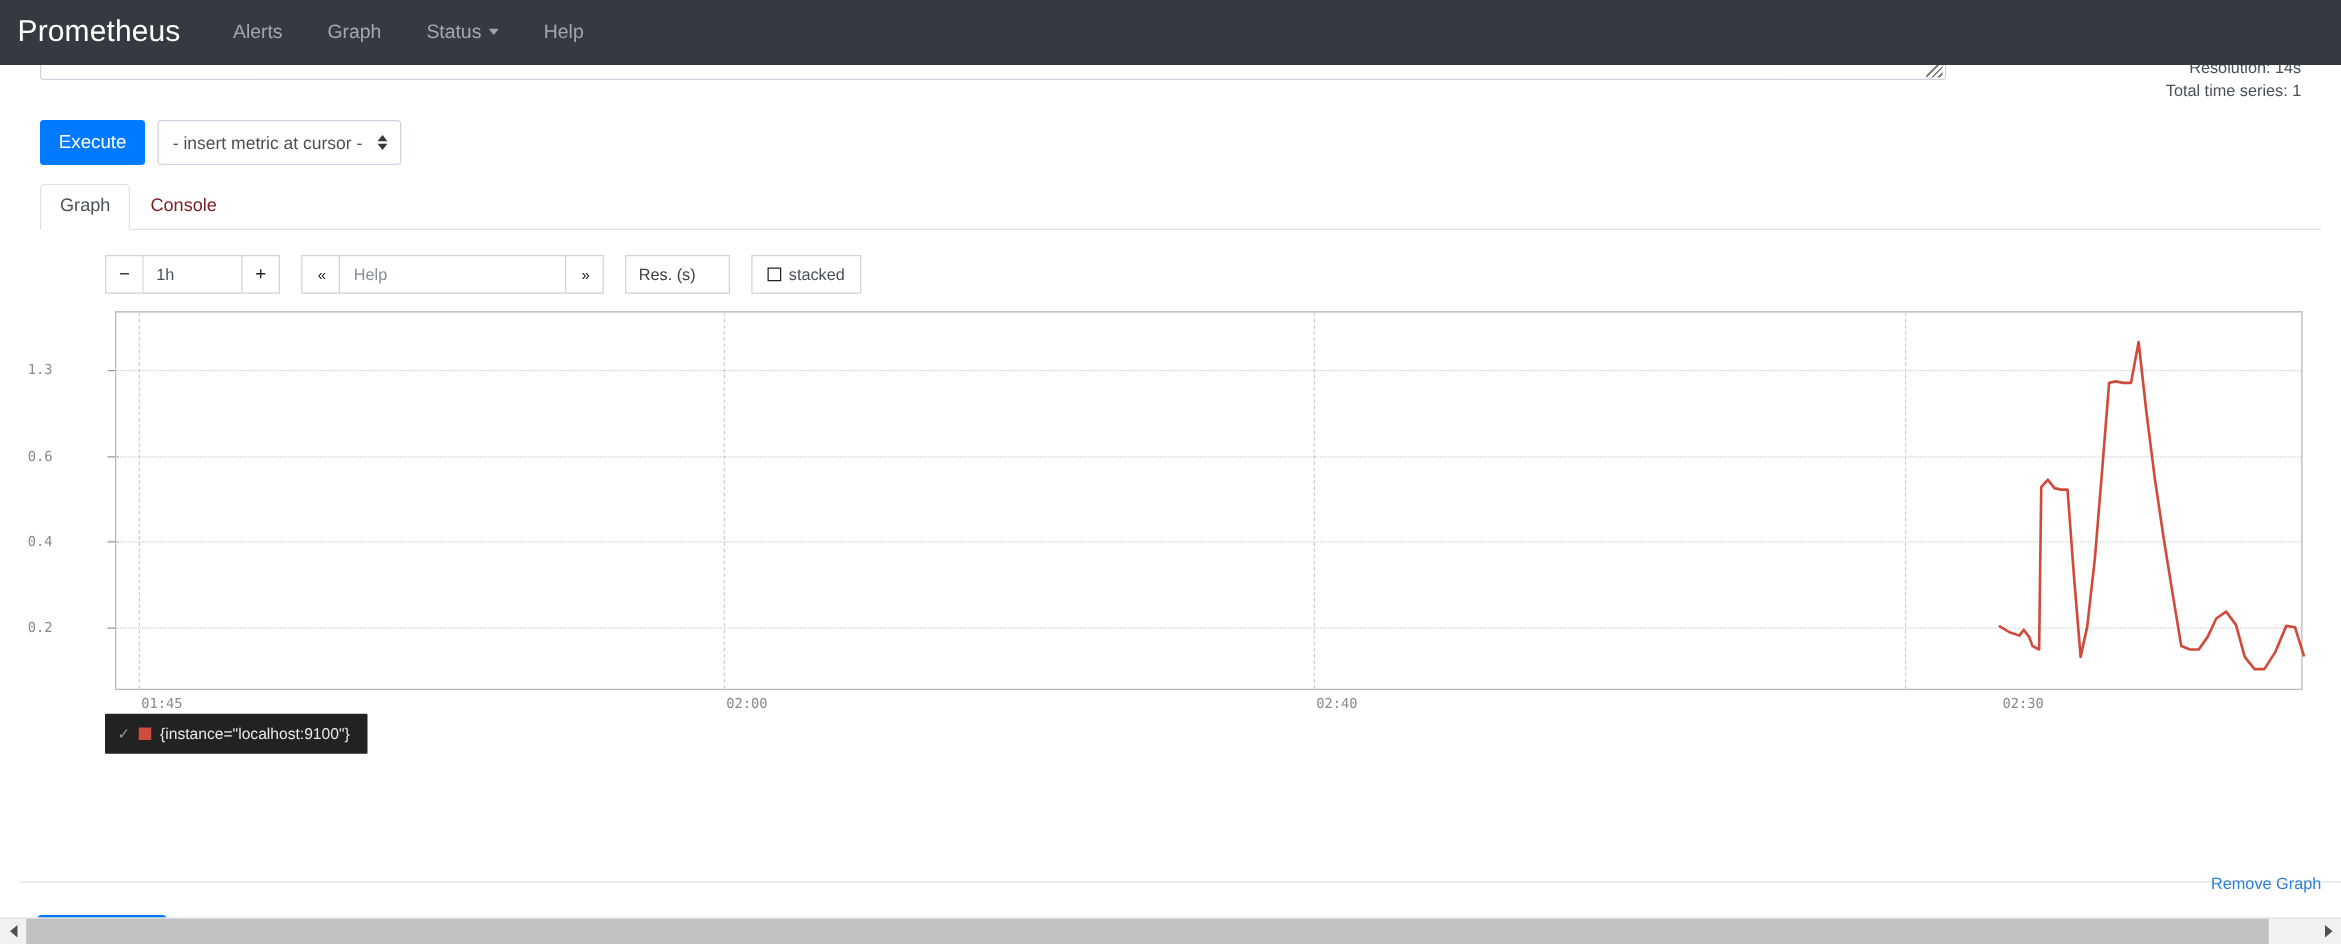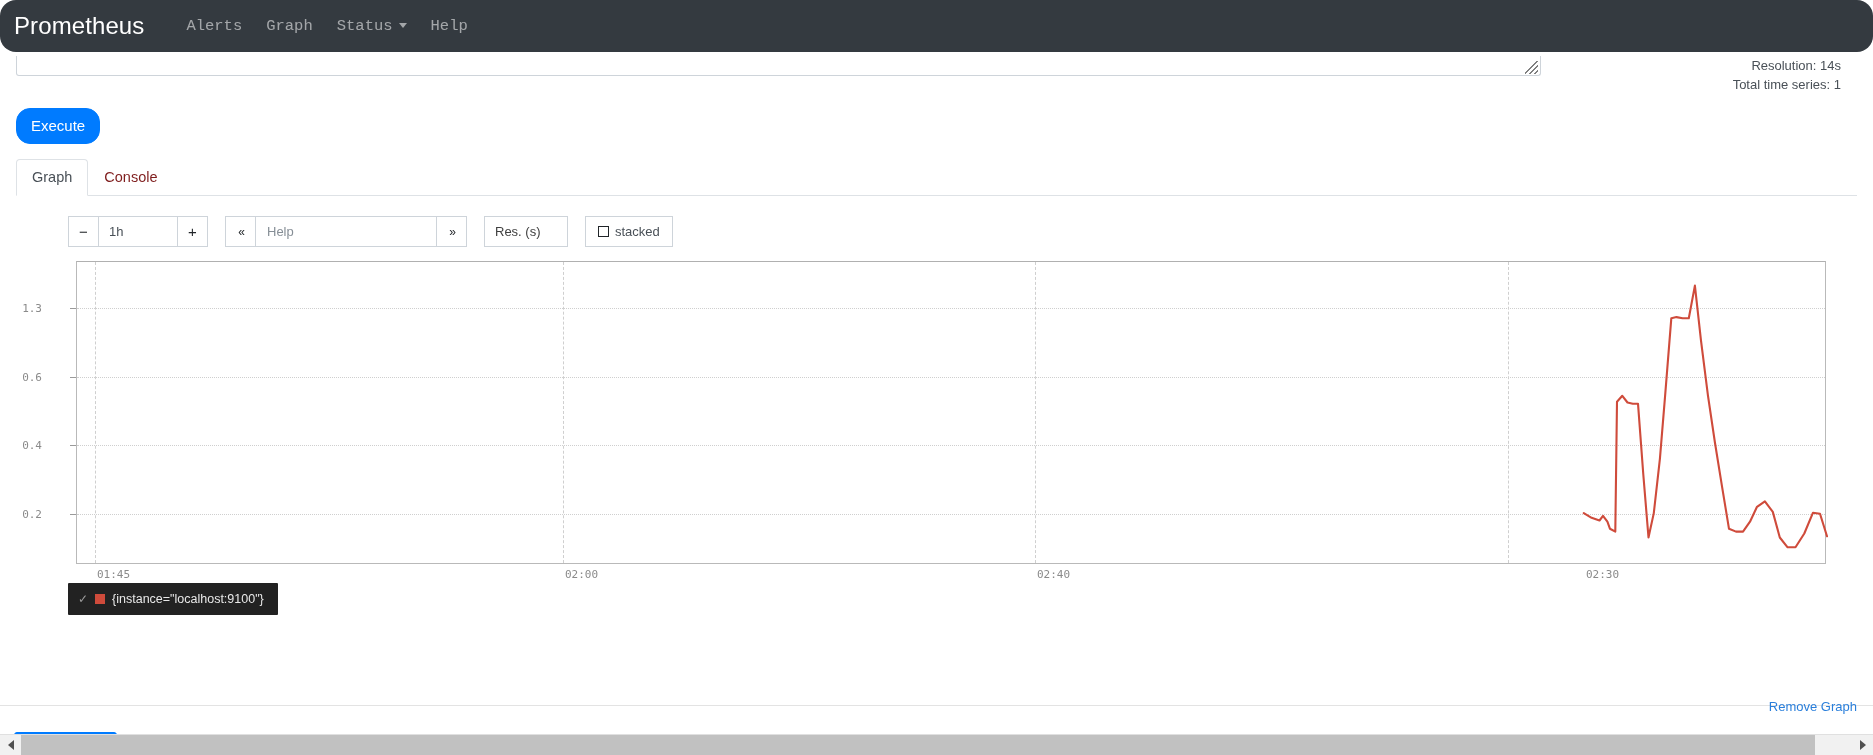--- a/index.html
+++ b/index.html
@@ -16,51 +16,51 @@
 
   
   .navbar {
     height: 52px;
     background: #343a40;
     display: flex;
     align-items: center;
     padding: 0 16px 0 14px;
     position: relative;
     z-index: 20;
-    border-radius: 16px;
   }
   .brand {
     color: #ffffff;
     font-size: 24px;
     line-height: 1;
     margin-right: 30px;
     letter-spacing: .1px;
     cursor: pointer;
   }
-  .nav-links { display: flex; align-items: center; gap: 0; font-family: Liberation Mono, monospace; }
+  .nav-links { display: flex; align-items: center; gap: 12px; }
   .nav-link {
     color: rgba(255,255,255,.55);
     font-size: 15.5px;
     padding: 6px 12px;
     cursor: pointer;
     white-space: nowrap;
   }
   .caret {
     display: inline-block;
     margin-left: 6px;
     border-left: 4.5px solid transparent;
     border-right: 4.5px solid transparent;
     border-top: 5px solid rgba(255,255,255,.55);
     vertical-align: middle;
   }
 
   
   .content {
     position: relative;
-    padding: 12px 16px;
+    padding: 0 16px;
+    margin-left: 16px;
   }
   .query-row {
     position: relative;
     height: 24px;
   }
   .expr-box {
     position: absolute;
     left: 0px;
     top: -8px;
     width: 1525px;
@@ -97,21 +97,21 @@
     align-items: center;
     gap: 10px;
     padding-top: 20px;
   }
   .btn-primary {
     background: #007bff;
     color: #fff;
     border: 1px solid #007bff;
     font-size: 15px;
     padding: 8px 14px;
-    border-radius: 14px;
+    border-radius: 3px;
     cursor: pointer;
     line-height: 1.2;
     font-family: inherit;
   }
   .metric-select {
     position: relative;
     border: 1px solid #ced4da;
     background: #fff;
     border-radius: 3px;
     font-size: 14px;
@@ -376,20 +376,27 @@
       <div class="resize-grip"></div>
     </div>
     <div class="stats">
       <div>Resolution: 14s</div>
       <div>Total time series: 1</div>
     </div>
   </div>
 
   <div class="exec-row">
     <button class="btn-primary">Execute</button>
+    <div class="metric-select">
+      <span>- insert metric at cursor -</span>
+      <span class="sel-arrows">
+          <i class="up"></i>
+          <i class="dn"></i>
+        </span>
+    </div>
   </div>
 
   <div class="tabs">
     <div class="tab active"><span>Graph</span></div>
     <div class="tab inactive"><span>Console</span></div>
   </div>
 
   <div class="controls">
     <div class="grp">
       <button class="ctl sq">−</button>

